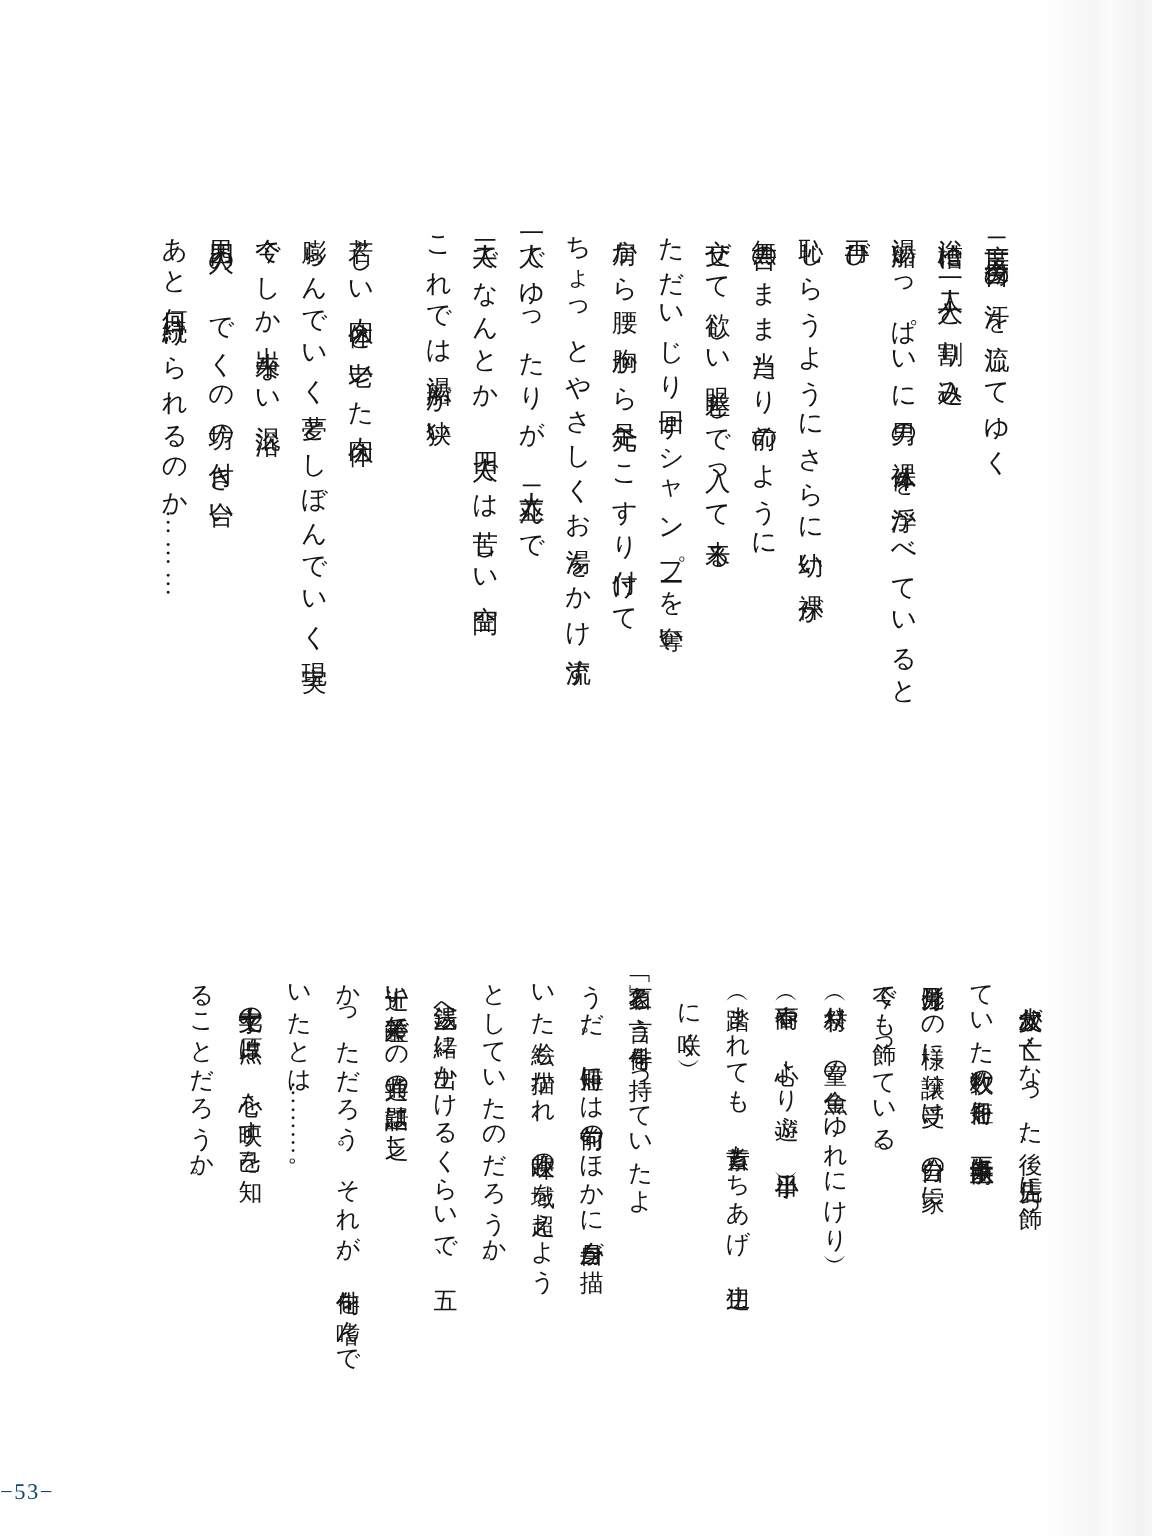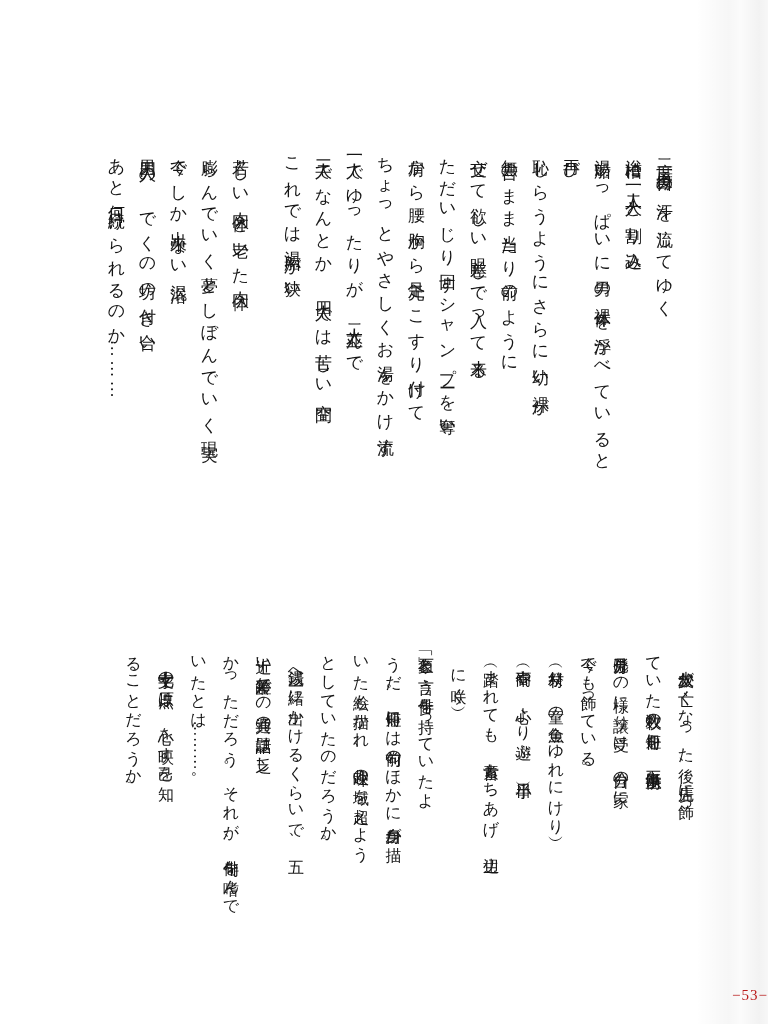--- a/index.html
+++ b/index.html
@@ -60,24 +60,24 @@
     text-indent: 0.8em;
   }
   .vblock p.gap {
     margin-right: 21px;
   }
   .page-number {
     position: absolute;
     left: 0;
     bottom: 20px;
     width: 100%;
-    text-align: right;
+    text-align: left;
     font-size: 15px;
     letter-spacing: 1px;
-    color: #b91c1c;
+    color: #0c4a6e;
   }
 </style>
 </head>
 <body>
 
 <div class="page">
 
   <div class="scan-shadow"></div>
 
   <div class="vblock poem-block">

